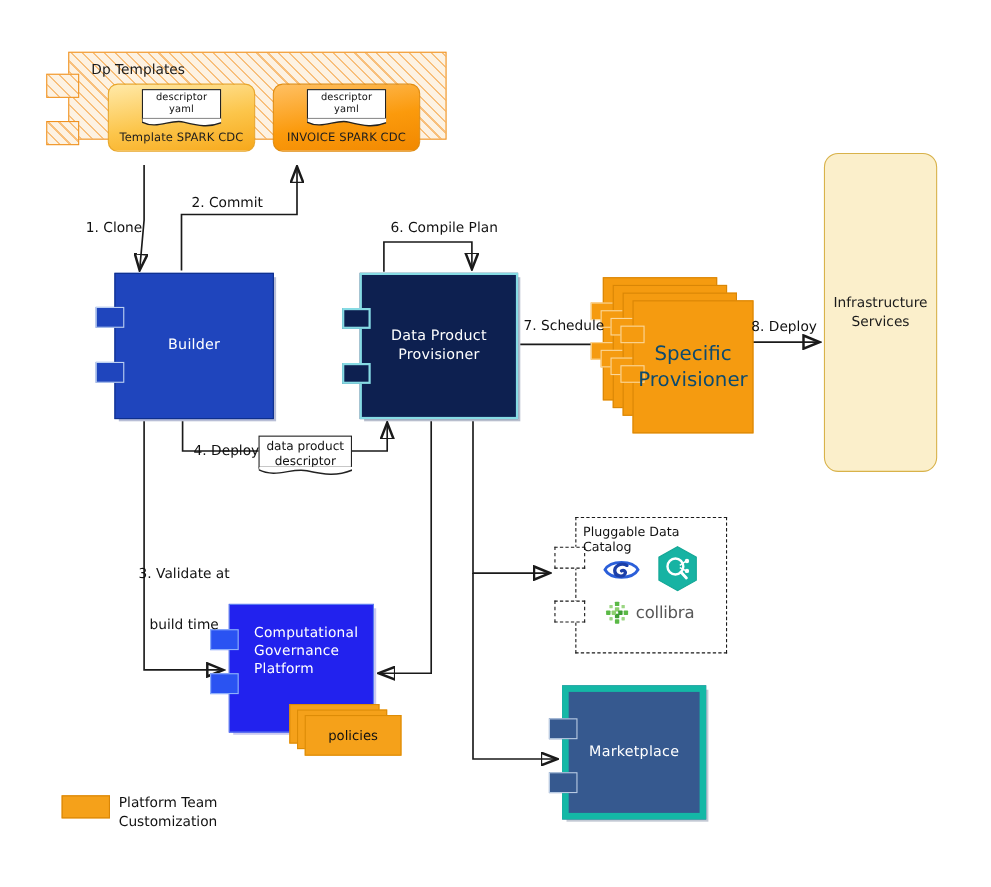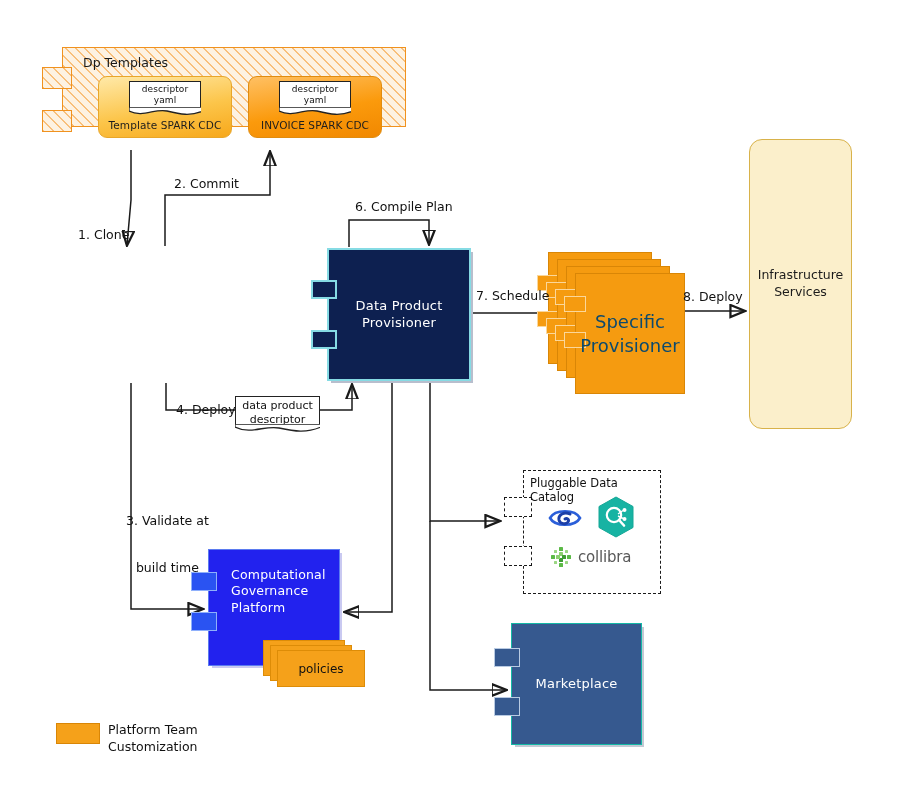--- a/index.html
+++ b/index.html
@@ -74,21 +74,21 @@
     text-align:left;
     font-size:12.5px;
   }
   #cgp .tab{background:#2a53f2;border:1px solid #8fb0fb;}
   #cgp .tab.t1{top:22px;}
   #cgp .tab.t2{top:62px;}
   
   #marketplace{
     left:511px;top:623px;width:131px;height:122px;
     background:#36598f;
-    border:1px solid #14b8a6;
+    border:6px solid #14b8a6;
     box-shadow:3px 3px 0 -1px rgba(40,60,100,.28);
   }
   #marketplace .tab{background:#36598f;border:1px solid #b9cbe3;}
   #marketplace .tab.t1{top:24px;}
   #marketplace .tab.t2{top:73px;}
 
   
   #dptpl{
     position:absolute;left:62px;top:47px;width:344px;height:80px;
     box-sizing:border-box;
@@ -300,20 +300,25 @@
         <div class="wave">
           <svg width="76" height="11" viewBox="0 0 76 11" preserveAspectRatio="none">
             <path d="M0,0 L0,4 C14,11 26,1 38,4 C50,7 62,10 76,3 L76,0 Z" fill="#fff" stroke="#222" stroke-width="1.3"></path>
           </svg>
         </div>
       </div>
       <span>INVOICE SPARK CDC</span>
     </div>
   </div>
 
+  <div class="comp" id="builder">
+    <div class="tab t1"></div>
+    <div class="tab t2"></div>
+    <span class="comp-label">Builder</span>
+  </div>
 
   <div class="comp" id="dpp">
     <div class="tab t1"></div>
     <div class="tab t2"></div>
     <div class="comp-label">
       <div>Data Product</div>
       <div>Provisioner</div>
     </div>
   </div>
 
@@ -419,21 +424,21 @@
     <div class="psheet p3"></div>
     <div id="policies-label">policies</div>
   </div>
 
   <div class="comp" id="marketplace">
     <div class="tab t1"></div>
     <div class="tab t2"></div>
     <span class="comp-label">Marketplace</span>
   </div>
 
-  <div class="lbl" style="left:78px;top:199px;margin-top:28px;">1. Clone</div>
+  <div class="lbl" style="left:78px;top:199px;">1. Clone</div>
 
   <div class="lbl" style="left:174px;top:176px;">2. Commit</div>
 
   <div class="lbl" style="left:126px;top:482px;">
     <div>3. Validate at</div>
     <div style="text-align:center;">build time</div>
   </div>
 
   <div class="lbl" style="left:176px;top:402px;">4. Deploy</div>
 

